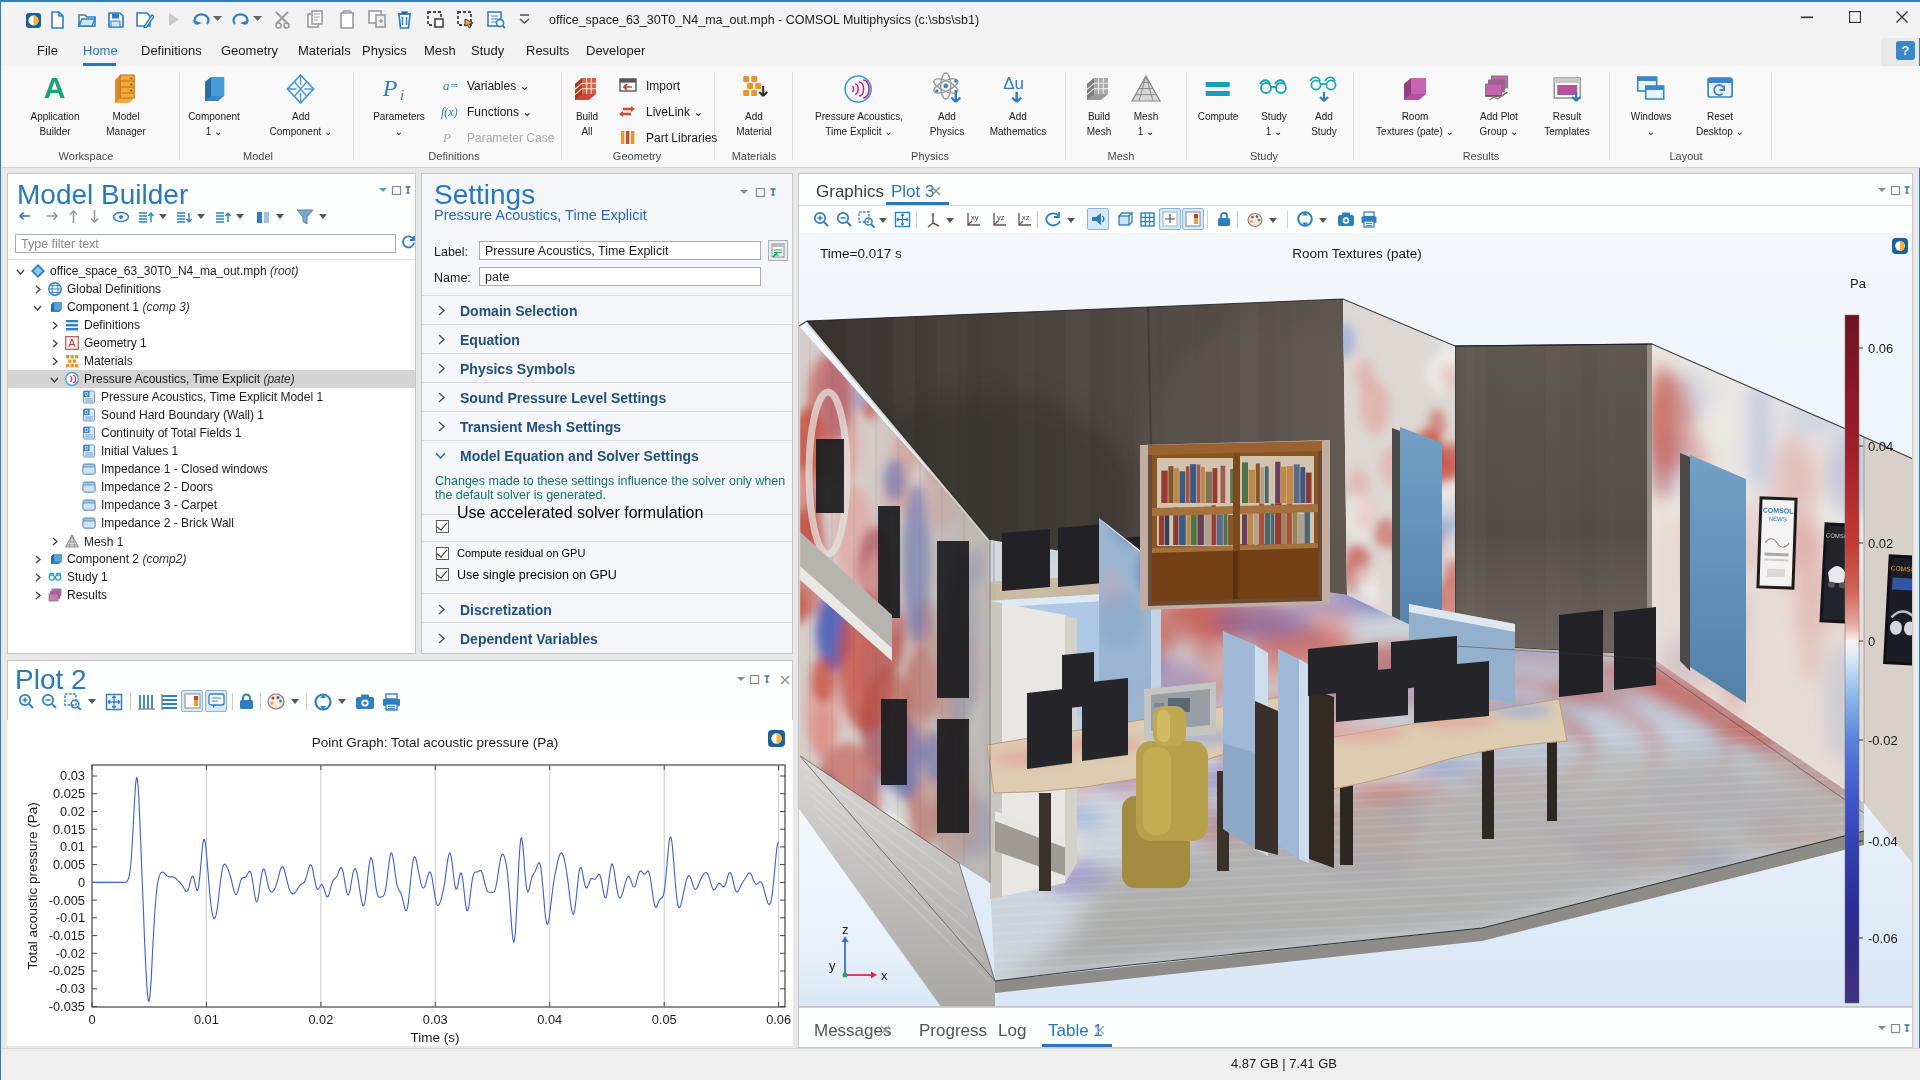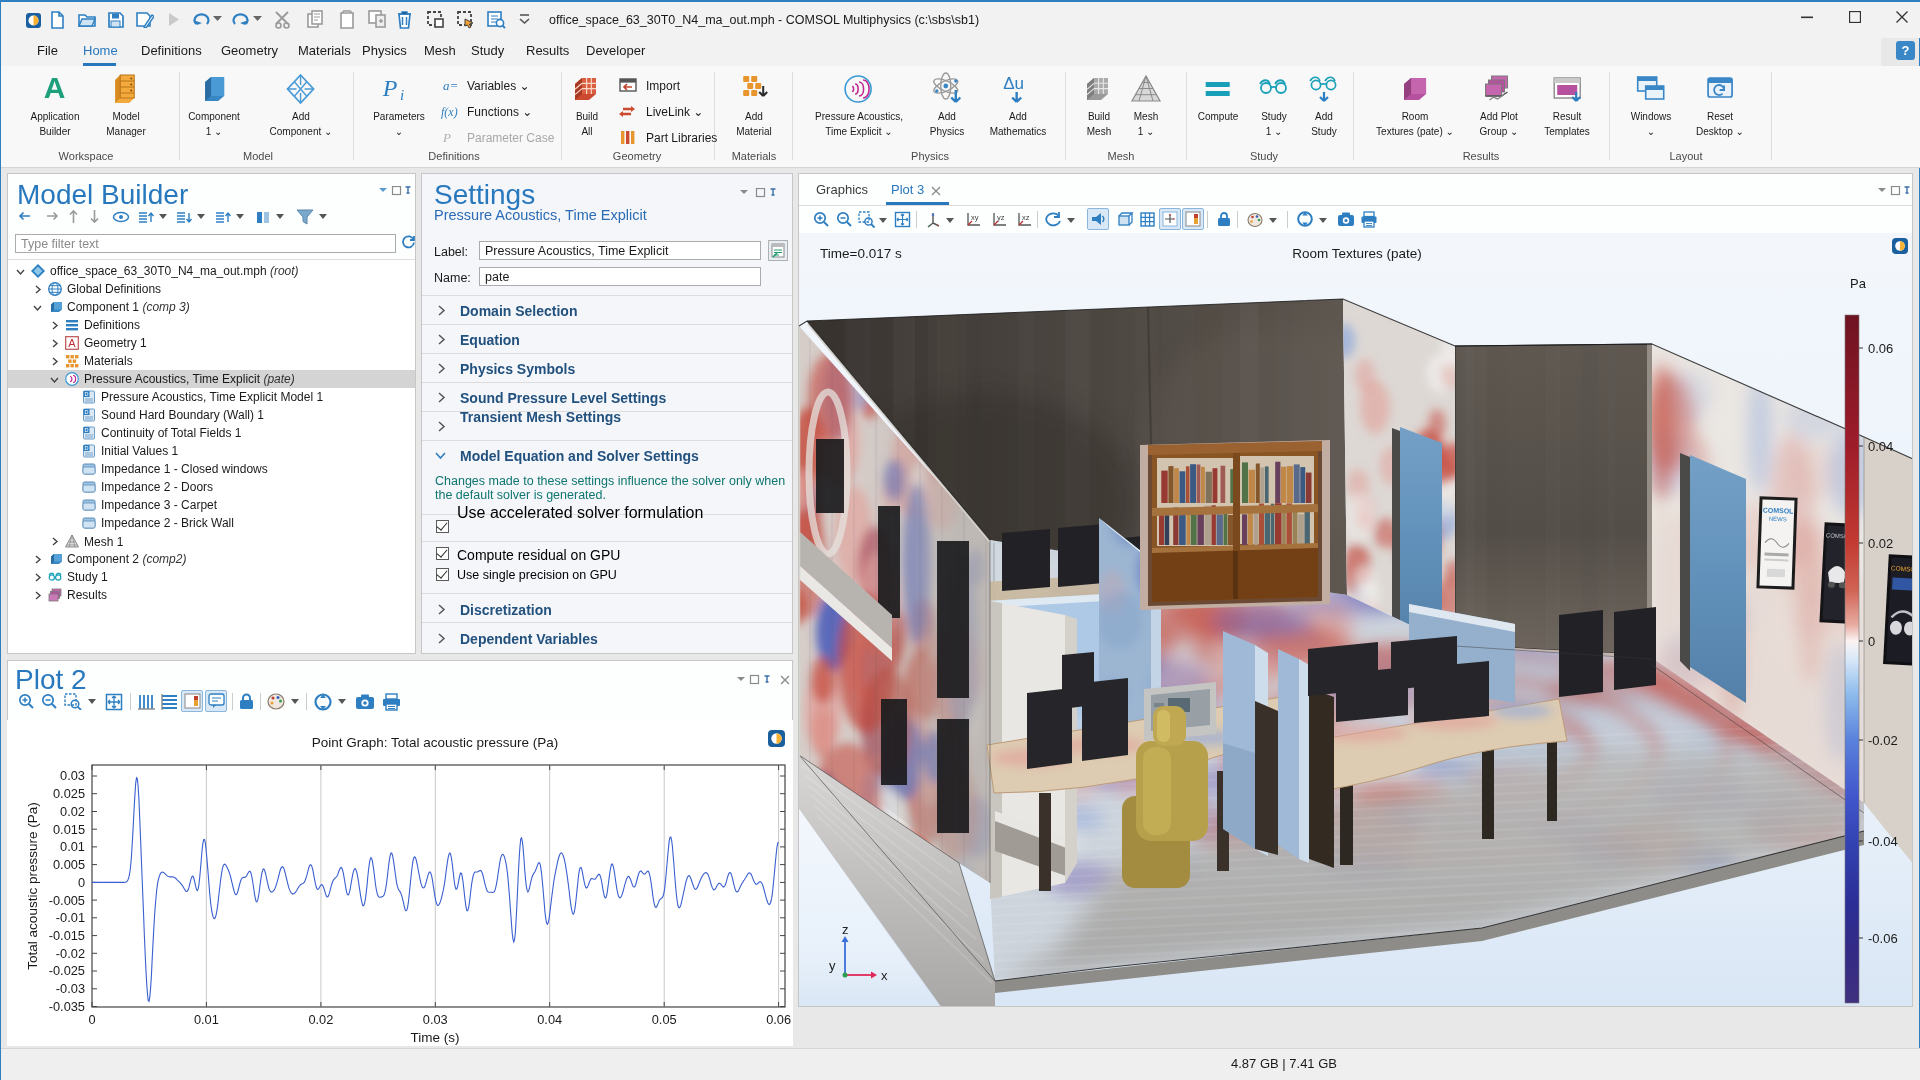--- a/index.html
+++ b/index.html
@@ -20,21 +20,21 @@
 .sechdr{font-size:14px;font-weight:bold;color:#22517e}
 .divider{position:absolute;left:0;width:100%;height:1px;background:#dcdcdc}
 .tbox{position:absolute;border:1px solid #ababab;background:#fff;font-size:12.5px;color:#1a1a1a;padding-left:5px;display:flex;align-items:center}
 .trow{position:absolute;left:0;width:100%;height:18px;font-size:12px;color:#1a1a1a;white-space:nowrap}
 .trow i{font-style:italic;color:#333}
 .ticon{position:absolute;width:14px;height:14px}
 .cbx{position:absolute;width:13px;height:13px;border:1.4px solid #5a5a5a;background:#fff}
 .cbx:after{content:"";position:absolute;left:2px;top:-1px;width:5px;height:9px;border:solid #2a2a2a;border-width:0 1.8px 1.8px 0;transform:rotate(40deg)}
 .toolbtn{position:absolute;width:22px;height:22px;display:flex;align-items:center;justify-content:center}
 .toolbtn.on{background:#d9e8f6;border:1px solid #8ab6dc;border-radius:2px}
-.tabtxt{font-size:13px;color:#3c3c3c}
+.tabtxt{font-size:17px;color:#3c3c3c}
 .tabtxt.on{color:#2878be}
 svg{display:block}
 </style></head><body>
 <div id="win">
     <div id="titlebar">
       <svg class="abs" style="left:24px;top:10px" width="17" height="17" viewBox="0 0 17 17">
         <rect x="1" y="1" width="15" height="15" rx="3" fill="#1a5f9e"></rect>
         <circle cx="8.5" cy="8.5" r="5" fill="#fff"></circle>
         <path d="M8.5 3.5 a5 5 0 0 1 0 10z" fill="#f9b234"></path>
       </svg>
@@ -686,36 +686,36 @@
       <div class="abs sechdr" style="left:38px;top:187px">Physics Symbols</div>
       <svg class="abs" style="left:15px;top:189px" width="9" height="11" viewBox="0 0 9 11">
         <path d="M2 1l5 4.5L2 10" stroke="#555" stroke-width="1.5" fill="none"></path>
       </svg>
       <div class="divider" style="top:208px"></div>
       <div class="abs sechdr" style="left:38px;top:216px">Sound Pressure Level Settings</div>
       <svg class="abs" style="left:15px;top:218px" width="9" height="11" viewBox="0 0 9 11">
         <path d="M2 1l5 4.5L2 10" stroke="#555" stroke-width="1.5" fill="none"></path>
       </svg>
       <div class="divider" style="top:237px"></div>
-      <div class="abs sechdr" style="left:38px;top:235px">Transient Mesh Settings</div>
+      <div class="abs sechdr" style="left:38px;top:245px">Transient Mesh Settings</div>
       <svg class="abs" style="left:15px;top:247px" width="9" height="11" viewBox="0 0 9 11">
         <path d="M2 1l5 4.5L2 10" stroke="#555" stroke-width="1.5" fill="none"></path>
       </svg>
       <div class="divider" style="top:266px"></div>
       <div class="abs sechdr" style="left:38px;top:274px">Model Equation and Solver Settings</div>
       <svg class="abs" style="left:13px;top:277px" width="11" height="9" viewBox="0 0 11 9">
         <path d="M1 2l4.5 5L10 2" stroke="#2e7fc2" stroke-width="1.6" fill="none"></path>
       </svg>
       <div class="abs" style="left:13px;top:300px;font-size:12.5px;color:#0f766e;line-height:14px">Changes made to these settings influence the solver only when<br>the default solver is generated.</div>
       <div class="divider" style="top:340px"></div>
       <div class="cbx" style="left:14px;top:346px"></div>
       <div class="abs" style="left:35px;top:330px;font-size:16px">Use accelerated solver formulation</div>
       <div class="divider" style="top:367px"></div>
       <div class="cbx" style="left:14px;top:373px"></div>
-      <div class="abs" style="left:35px;top:373px;font-size:14px">Compute residual on GPU</div>
+      <div class="abs" style="left:35px;top:373px;font-size:11px">Compute residual on GPU</div>
       <div class="cbx" style="left:14px;top:394px"></div>
       <div class="abs" style="left:35px;top:394px;font-size:12.5px">Use single precision on GPU</div>
       <div class="divider" style="top:419px"></div>
       <div class="abs sechdr" style="left:38px;top:428px">Discretization</div>
       <svg class="abs" style="left:15px;top:430px" width="9" height="11" viewBox="0 0 9 11">
         <path d="M2 1l5 4.5L2 10" stroke="#555" stroke-width="1.5" fill="none"></path>
       </svg>
       <div class="divider" style="top:448px"></div>
       <div class="abs sechdr" style="left:38px;top:457px">Dependent Variables</div>
       <svg class="abs" style="left:15px;top:459px" width="9" height="11" viewBox="0 0 9 11">
@@ -1652,14 +1652,32 @@
         <line x1="1857" y1="935" x2="1861" y2="935" stroke="#333" stroke-width="1"></line>
         <text x="1866" y="939.5" font-size="13" fill="#1a1a1a">-0.06</text>
         <text x="1848" y="285" font-size="13" fill="#1a1a1a">Pa</text>
         <text x="818" y="255" font-size="13.5" fill="#1a1a1a">Time=0.017 s</text>
         <text x="1355" y="255" font-size="13.5" text-anchor="middle" fill="#1a1a1a">Room Textures (pate)</text>
         <rect x="1890" y="235" width="16" height="16" rx="4" fill="#1a5f9e"></rect>
         <circle cx="1898" cy="243" r="4.8" fill="#fff"></circle>
         <path d="M1898 238.2 a4.8 4.8 0 0 1 0 9.6z" fill="#f9b234"></path>
       </svg>
     </div>
+    <div class="abs" style="left:797px;top:1005px;width:1115px;height:41px;background:#fdfefe;border:1px solid #c6c6c6;border-top:1px solid #d0d0d0">
+      <div class="abs tabtxt" style="left:15px;top:13px;color:#555">Messages</div>
+      <svg class="abs" style="left:81px;top:17px" width="10" height="10" viewBox="0 0 10 10">
+        <path d="M1 1l8 8M9 1 1 9" stroke="#9a9a9a" stroke-width="1.3"></path>
+      </svg>
+      <div class="abs tabtxt" style="left:120px;top:13px;color:#555">Progress</div>
+      <div class="abs tabtxt" style="left:199px;top:13px;color:#555">Log</div>
+      <div class="abs tabtxt on" style="left:249px;top:13px">Table 1</div>
+      <svg class="abs" style="left:296px;top:17px" width="10" height="10" viewBox="0 0 10 10">
+        <path d="M1 1l8 8M9 1 1 9" stroke="#8aaed0" stroke-width="1.3"></path>
+      </svg>
+      <div class="abs" style="left:243px;top:36px;width:70px;height:3px;background:#2878be"></div>
+      <svg class="abs" style="left:1078px;top:16px" width="36" height="10" viewBox="0 0 36 10">
+        <path d="M1 2l4 4 4-4z" fill="#8a8a8a"></path>
+        <rect x="14.5" y="0.5" width="8" height="8" fill="none" stroke="#8a8a8a" stroke-width="1.2"></rect>
+        <path d="M30 1v6m-2.5-6h5M28.5 7h3" stroke="#3a6ea8" stroke-width="1.4"></path>
+      </svg>
+    </div>
     <div class="abs" style="left:0px;top:1046px;width:1920px;height:32px;background:#efefef;border-top:1px solid #d5d5d5"></div>
     <div class="abs" style="left:1283px;top:1054px;transform:translateX(-50%);font-size:13px;color:#1a1a1a">4.87 GB | 7.41 GB</div>
   </div>
 </body></html>

